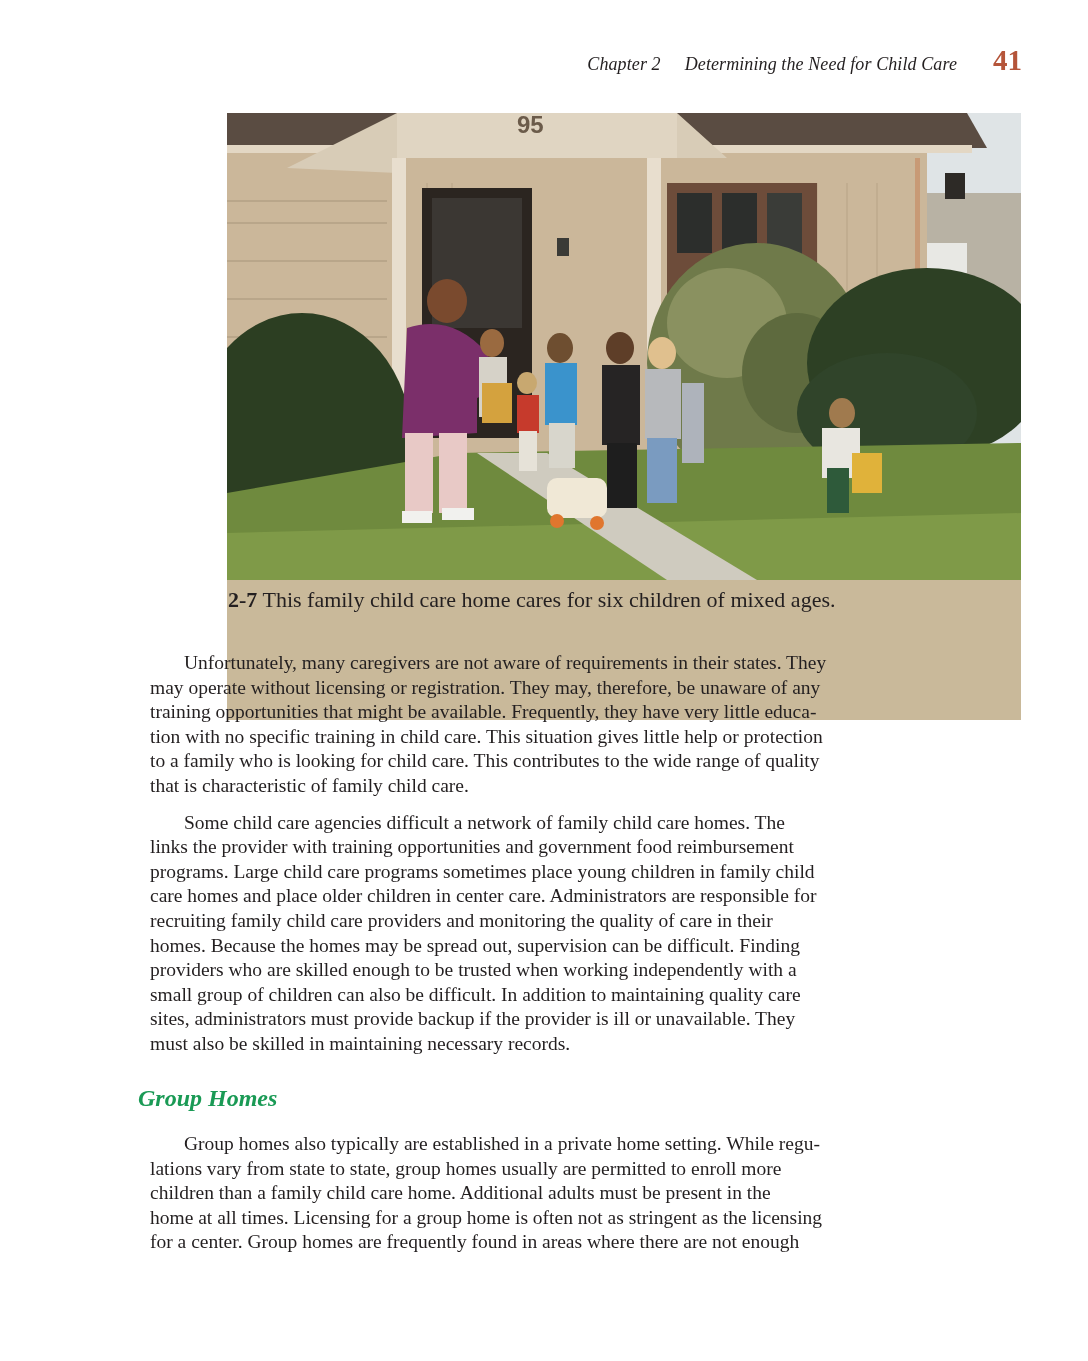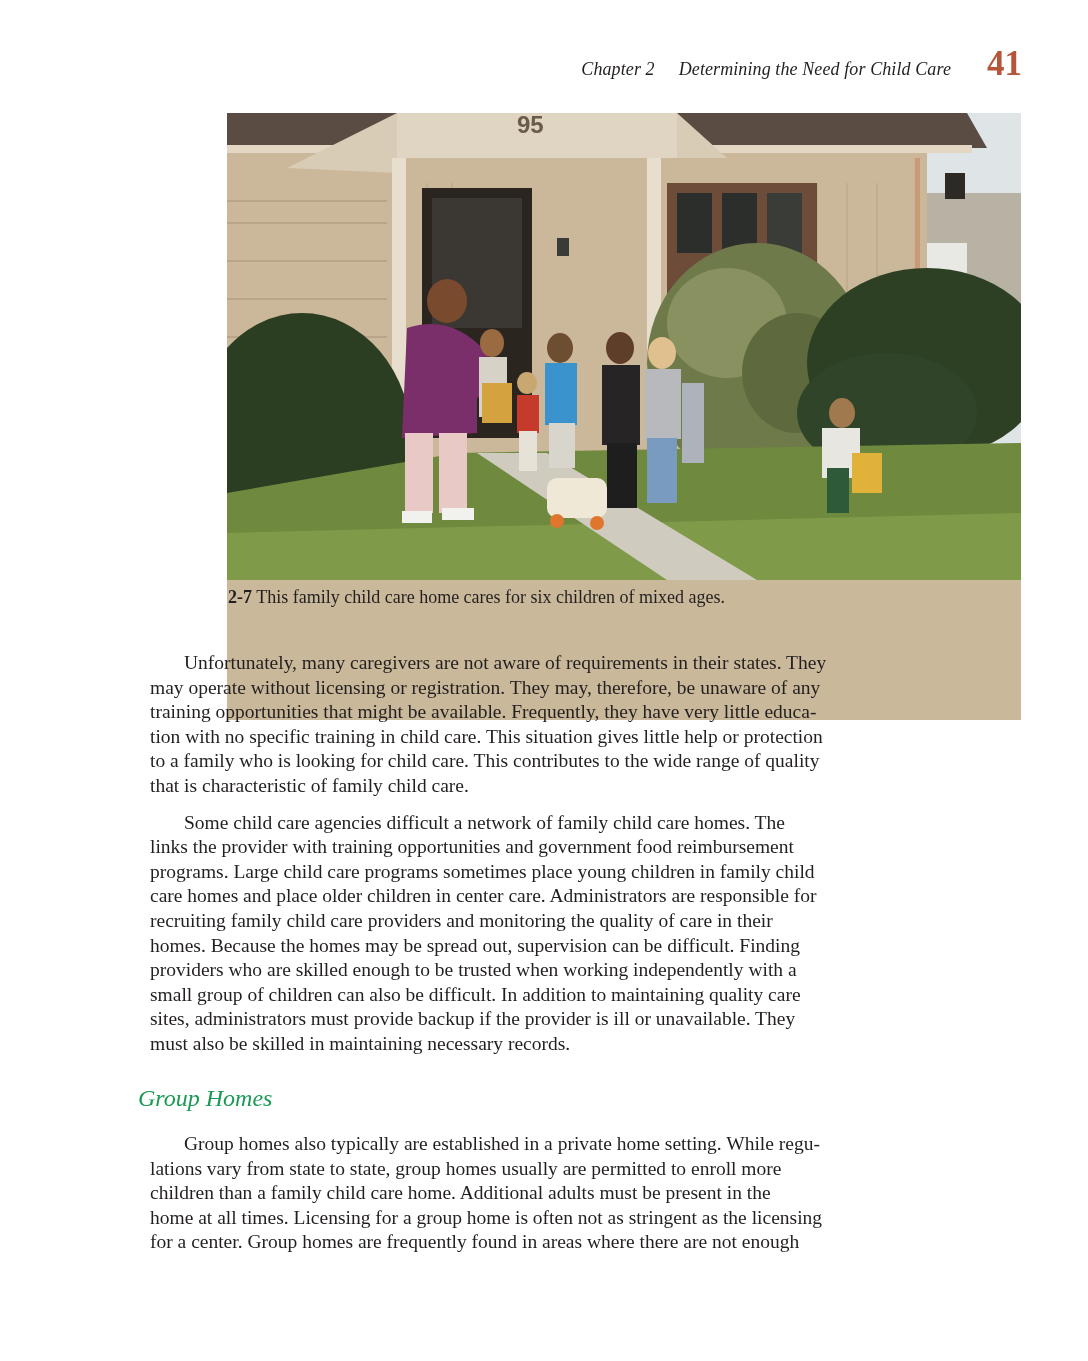--- a/index.html
+++ b/index.html
@@ -1,30 +1,30 @@
 <!DOCTYPE html>
 <html><head>
 <meta charset="utf-8">
 <style>
   html, body { margin: 0; padding: 0; background: #ffffff; }
   body { width: 1088px; height: 1361px; position: relative; overflow: hidden;
          font-family: "Liberation Serif", "DejaVu Serif", serif; color: #231f20; }
   .running-head { position: absolute; top: 44px; right: 66px; display: flex; align-items: baseline; }
   .running-title { font-style: italic; font-size: 18px; color: #231f20; margin-right: 36px; letter-spacing: 0.1px; }
   .running-title .chap { margin-right: 24px; }
-  .page-number { font-weight: bold; font-size: 35px; color: #b5553a; }
+  .page-number { font-weight: bold; font-size: 29px; color: #b5553a; }
   .figure { position: absolute; left: 227px; top: 113px; width: 794px; height: 607px; overflow: hidden; background: #c9b99a; }
   .figure svg { display: block; width: 794px; height: 467px; }
-  .caption { position: absolute; left: 228px; top: 587px; font-size: 18px; color: #231f20; }
+  .caption { position: absolute; left: 228px; top: 587px; font-size: 22px; color: #231f20; }
   .caption b { font-weight: bold; }
   .body-text { position: absolute; left: 138px; width: 790px; font-size: 19.5px; line-height: 24.6px; }
   .para { margin: 12px; text-indent: 34px; text-align: left; }
   .line { display: block; white-space: nowrap; }
   .section-heading { position: absolute; left: 138px; top: 1085px; margin: 0; font-size: 24px;
-                     font-weight: normal; font-style: italic; color: #1a9a55; }
+                     font-weight: bold; font-style: italic; color: #1a9a55; }
 </style>
 </head>
 <body>
 
 <div class="running-head">
   <span class="running-title"><span class="chap">Chapter 2</span><span>Determining the Need for Child Care</span></span>
   <span class="page-number">41</span>
 </div>
 
 <div class="figure">

